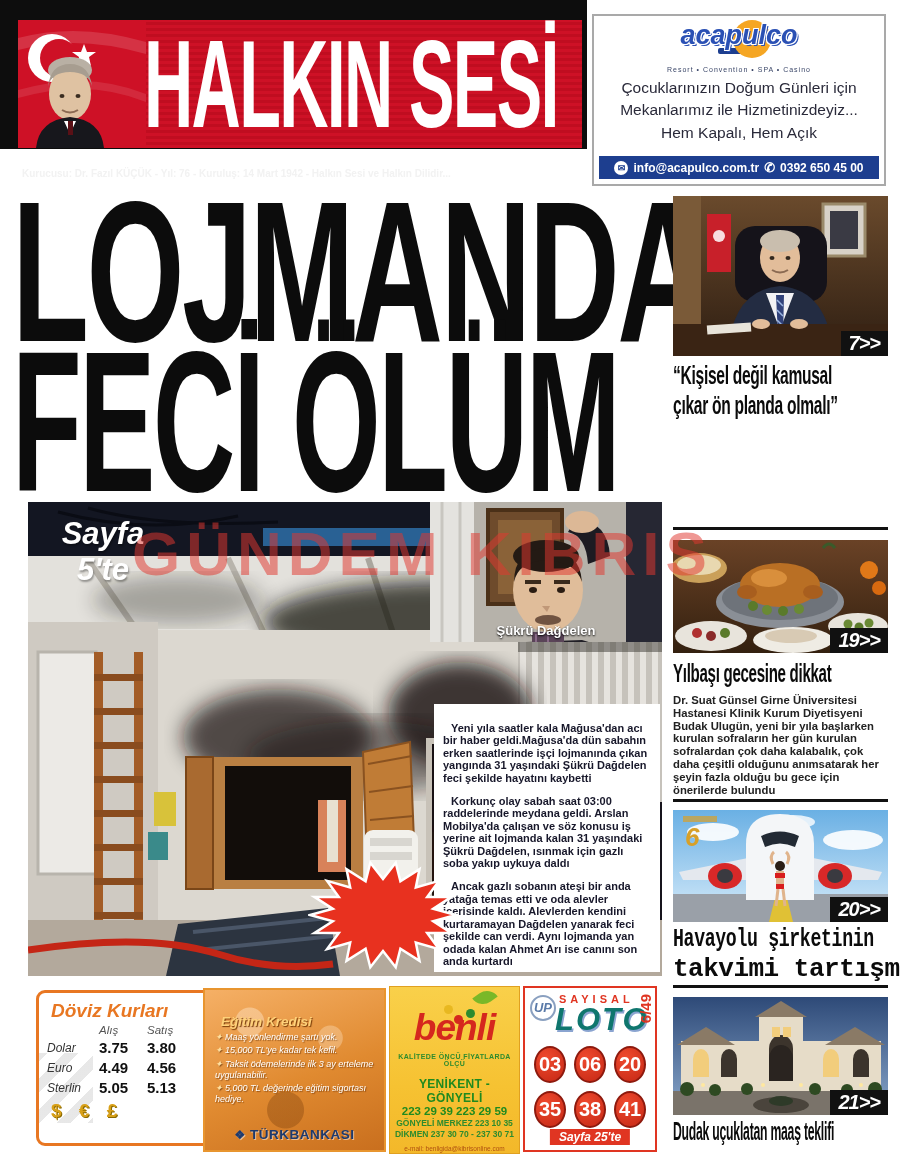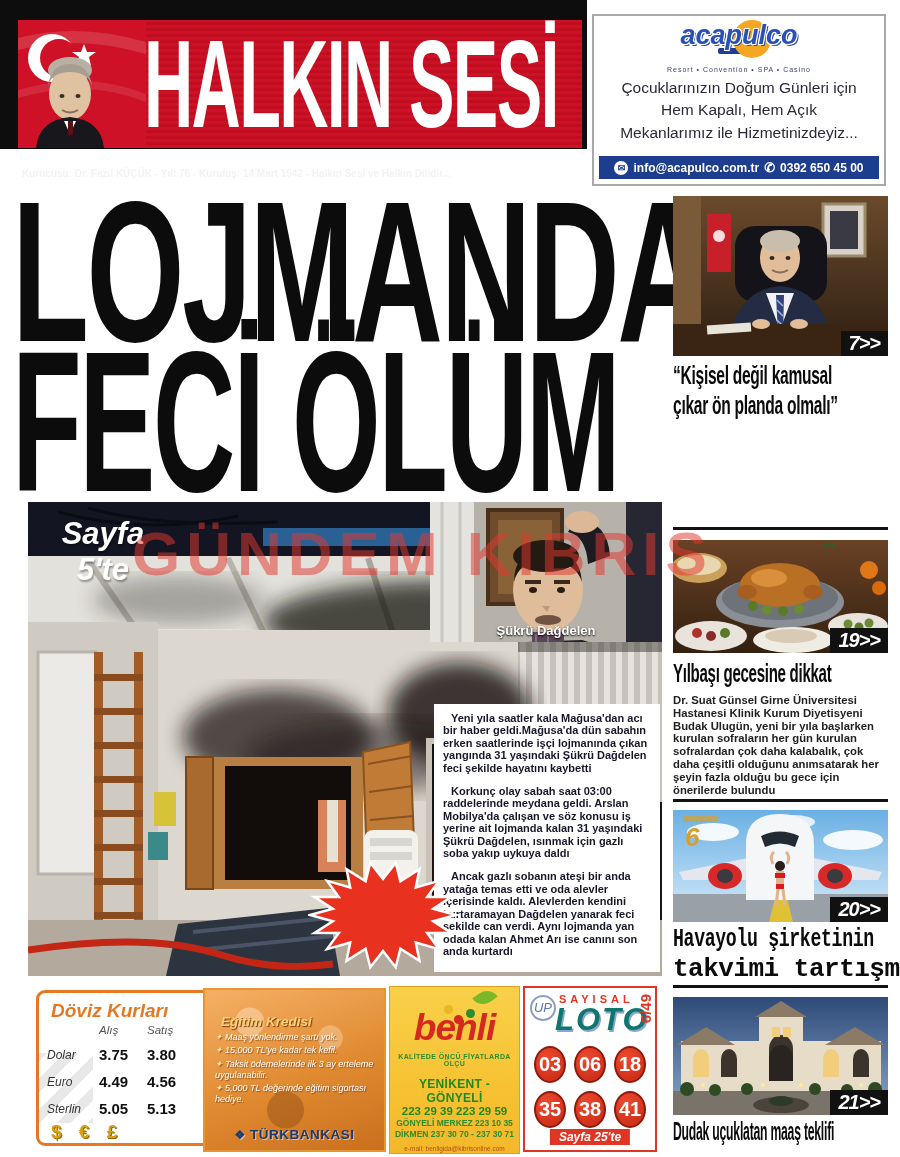--- a/index.html
+++ b/index.html
@@ -52,35 +52,35 @@
   .sx47 span{transform:scaleX(.47);}
   .rr-b{position:absolute;left:673px;width:213px;font-size:11.3px;line-height:12.8px;color:#222;
      font-weight:600;}
 
   
   .mainphoto{position:absolute;left:28px;top:502px;width:634px;height:474px;background:#cfcac2;}
   .inset{position:absolute;right:0;top:0;width:232px;height:140px;overflow:hidden;z-index:10;}
   .inset-caption{position:absolute;left:0;right:0;bottom:4px;text-align:center;color:#fff;
      font-size:13px;font-weight:800;z-index:11;text-shadow:0 1px 2px #000;}
   .storybox{position:absolute;right:2px;top:202px;width:226px;height:268px;background:#fff;z-index:10;
-     box-sizing:border-box;padding:8px 9px;color:#17172a;font-size:11px;font-weight:700;line-height:12.4px;}
+     box-sizing:border-box;padding:18px 9px;color:#17172a;font-size:11px;font-weight:700;line-height:12.4px;}
   .storybox p{margin:0 0 11px 0;text-indent:8px;}
   .watermark{position:absolute;left:132px;top:518px;z-index:30;font-size:62px;font-weight:800;
      letter-spacing:6px;color:rgba(224,55,48,.52);white-space:nowrap;}
   .burst{position:absolute;left:280px;top:358px;width:150px;height:110px;z-index:20;}
   .burst-text{position:absolute;left:0;top:14px;width:150px;text-align:center;color:#fff;z-index:21;
      font-weight:900;font-style:italic;font-size:31px;line-height:36px;text-shadow:1px 2px 2px rgba(0,0,0,.35);}
 
   
   .currency{position:absolute;left:36px;top:990px;width:177px;height:156px;background:#fff;
      border:3px solid #e87722;border-radius:9px;box-sizing:border-box;overflow:hidden;}
   .cur-chev{position:absolute;left:-6px;top:60px;width:60px;height:70px;
      background:repeating-linear-gradient(135deg,#e2e2e2 0 10px,#ffffff 10px 22px);opacity:.8;}
   .cur-title{position:relative;margin:7px 0 2px 12px;font-size:19px;font-weight:800;font-style:italic;color:#e87722;}
-  .cur-grid{position:relative;display:grid;grid-template-columns:52px 48px 48px;margin-left:8px;row-gap:10px;}
+  .cur-grid{position:relative;display:grid;grid-template-columns:52px 48px 48px;margin-left:8px;row-gap:3px;}
   .cur-head{font-size:11.5px;font-style:italic;color:#555;}
   .cur-name{font-size:12px;font-style:italic;color:#333;padding-top:2px;}
   .cur-val{font-size:15px;font-weight:800;color:#101010;}
   .cur-syms{position:relative;margin:4px 0 0 12px;font-size:19px;font-weight:800;color:#d8a018;
      text-shadow:1px 1px 0 #8a6a00;letter-spacing:6px;}
 
   .bank{position:absolute;left:203px;top:988px;width:183px;height:164px;box-sizing:border-box;
      border:2px solid #e8952f;color:#fff;overflow:hidden;
      background:
        radial-gradient(circle at 25% 20%, rgba(255,230,200,.45) 0 14px, transparent 15px),
@@ -107,21 +107,21 @@
   .bd1{left:54px;top:-8px;background:#e8b820;} .bd2{left:64px;top:2px;background:#d5281e;}
   .bd3{left:76px;top:-4px;background:#2e8b2e;}
   .benli-tag{margin-top:10px;font-size:7px;font-weight:700;color:#2e8b2e;letter-spacing:.4px;}
   .benli-l1{margin-top:10px;font-size:12px;font-weight:800;color:#1f8a1f;letter-spacing:.3px;}
   .benli-l2{font-size:11.5px;font-weight:800;color:#1f8a1f;}
   .benli-l3,.benli-l4{font-size:8.5px;font-weight:700;color:#2e8b2e;margin-top:1px;}
   .benli-mail{margin-top:6px;font-size:6.5px;color:#b05010;}
 
   .loto{position:absolute;left:523px;top:986px;width:134px;height:166px;box-sizing:border-box;
      background:#fff;border:2px solid #e03522;overflow:hidden;}
-  .loto-up{position:absolute;left:5px;top:7px;font-size:13px;font-weight:400;font-style:italic;color:#5a7aa8;
+  .loto-up{position:absolute;left:5px;top:7px;font-size:13px;font-weight:700;font-style:italic;color:#5a7aa8;
      border:2px solid #8aa0c0;border-radius:50%;width:22px;height:22px;line-height:22px;text-align:center;}
   .loto-sayisal{position:absolute;left:34px;top:5px;font-size:11px;font-weight:900;color:#e03522;letter-spacing:4px;}
   .loto-main{position:absolute;left:30px;top:14px;font-size:31px;font-weight:900;font-style:italic;color:#0f766e;
      letter-spacing:2px;text-shadow:1.5px 1.5px 0 #8aa4d0,-1px -1px 0 #fff;}
   .loto-ratio{position:absolute;right:1px;top:6px;font-size:15px;font-weight:900;color:#e03522;
      writing-mode:vertical-rl;transform:rotate(180deg);}
   .loto-nums{position:absolute;left:9px;top:58px;width:112px;display:flex;flex-wrap:wrap;gap:8px 8px;}
   .loto-ball{width:32px;height:37px;border-radius:50%;background:radial-gradient(circle at 35% 30%,#ef4a2e,#c52815);
      border:2px solid #8e1a0e;color:#fff;font-size:20px;font-weight:900;display:flex;align-items:center;
      justify-content:center;box-sizing:border-box;}
@@ -160,22 +160,22 @@
 
   <div class="acapulco">
     <div class="acp-logo">
       <span class="acp-sun"></span>
       <span class="acp-word">acapulco</span>
       <div class="acp-sub"></div>
     </div>
     <div class="acp-tagline">Resort • Convention • SPA • Casino</div>
     <div class="acp-lines">
       <div>Çocuklarınızın Doğum Günleri için</div>
+      <div>Mekanlarımız ile Hizmetinizdeyiz...</div>
       <div>Hem Kapalı, Hem Açık</div>
-      <div>Mekanlarımız ile Hizmetinizdeyiz...</div>
     </div>
     <div class="acp-bar">
       <span class="acp-mailicon">✉</span>
       <span>info@acapulco.com.tr</span>
       <span class="acp-phoneicon">✆</span>
       <span>0392 650 45 00</span>
     </div>
   </div>
 
   <div class="hl hl1">LOJMANDA</div>
@@ -524,21 +524,21 @@
   </div>
 
   <div class="loto">
     <div class="loto-up">UP</div>
     <div class="loto-sayisal">SAYISAL</div>
     <div class="loto-main">LOTO</div>
     <div class="loto-ratio">6/49</div>
     <div class="loto-nums">
       <div class="loto-ball">03</div>
       <div class="loto-ball">06</div>
-      <div class="loto-ball">18</div>
+      <div class="loto-ball">20</div>
       <div class="loto-ball">35</div>
       <div class="loto-ball">38</div>
       <div class="loto-ball">41</div>
     </div>
     <div class="loto-footer">Sayfa 25'te</div>
   </div>
 
 </div>
 
 </body></html>

